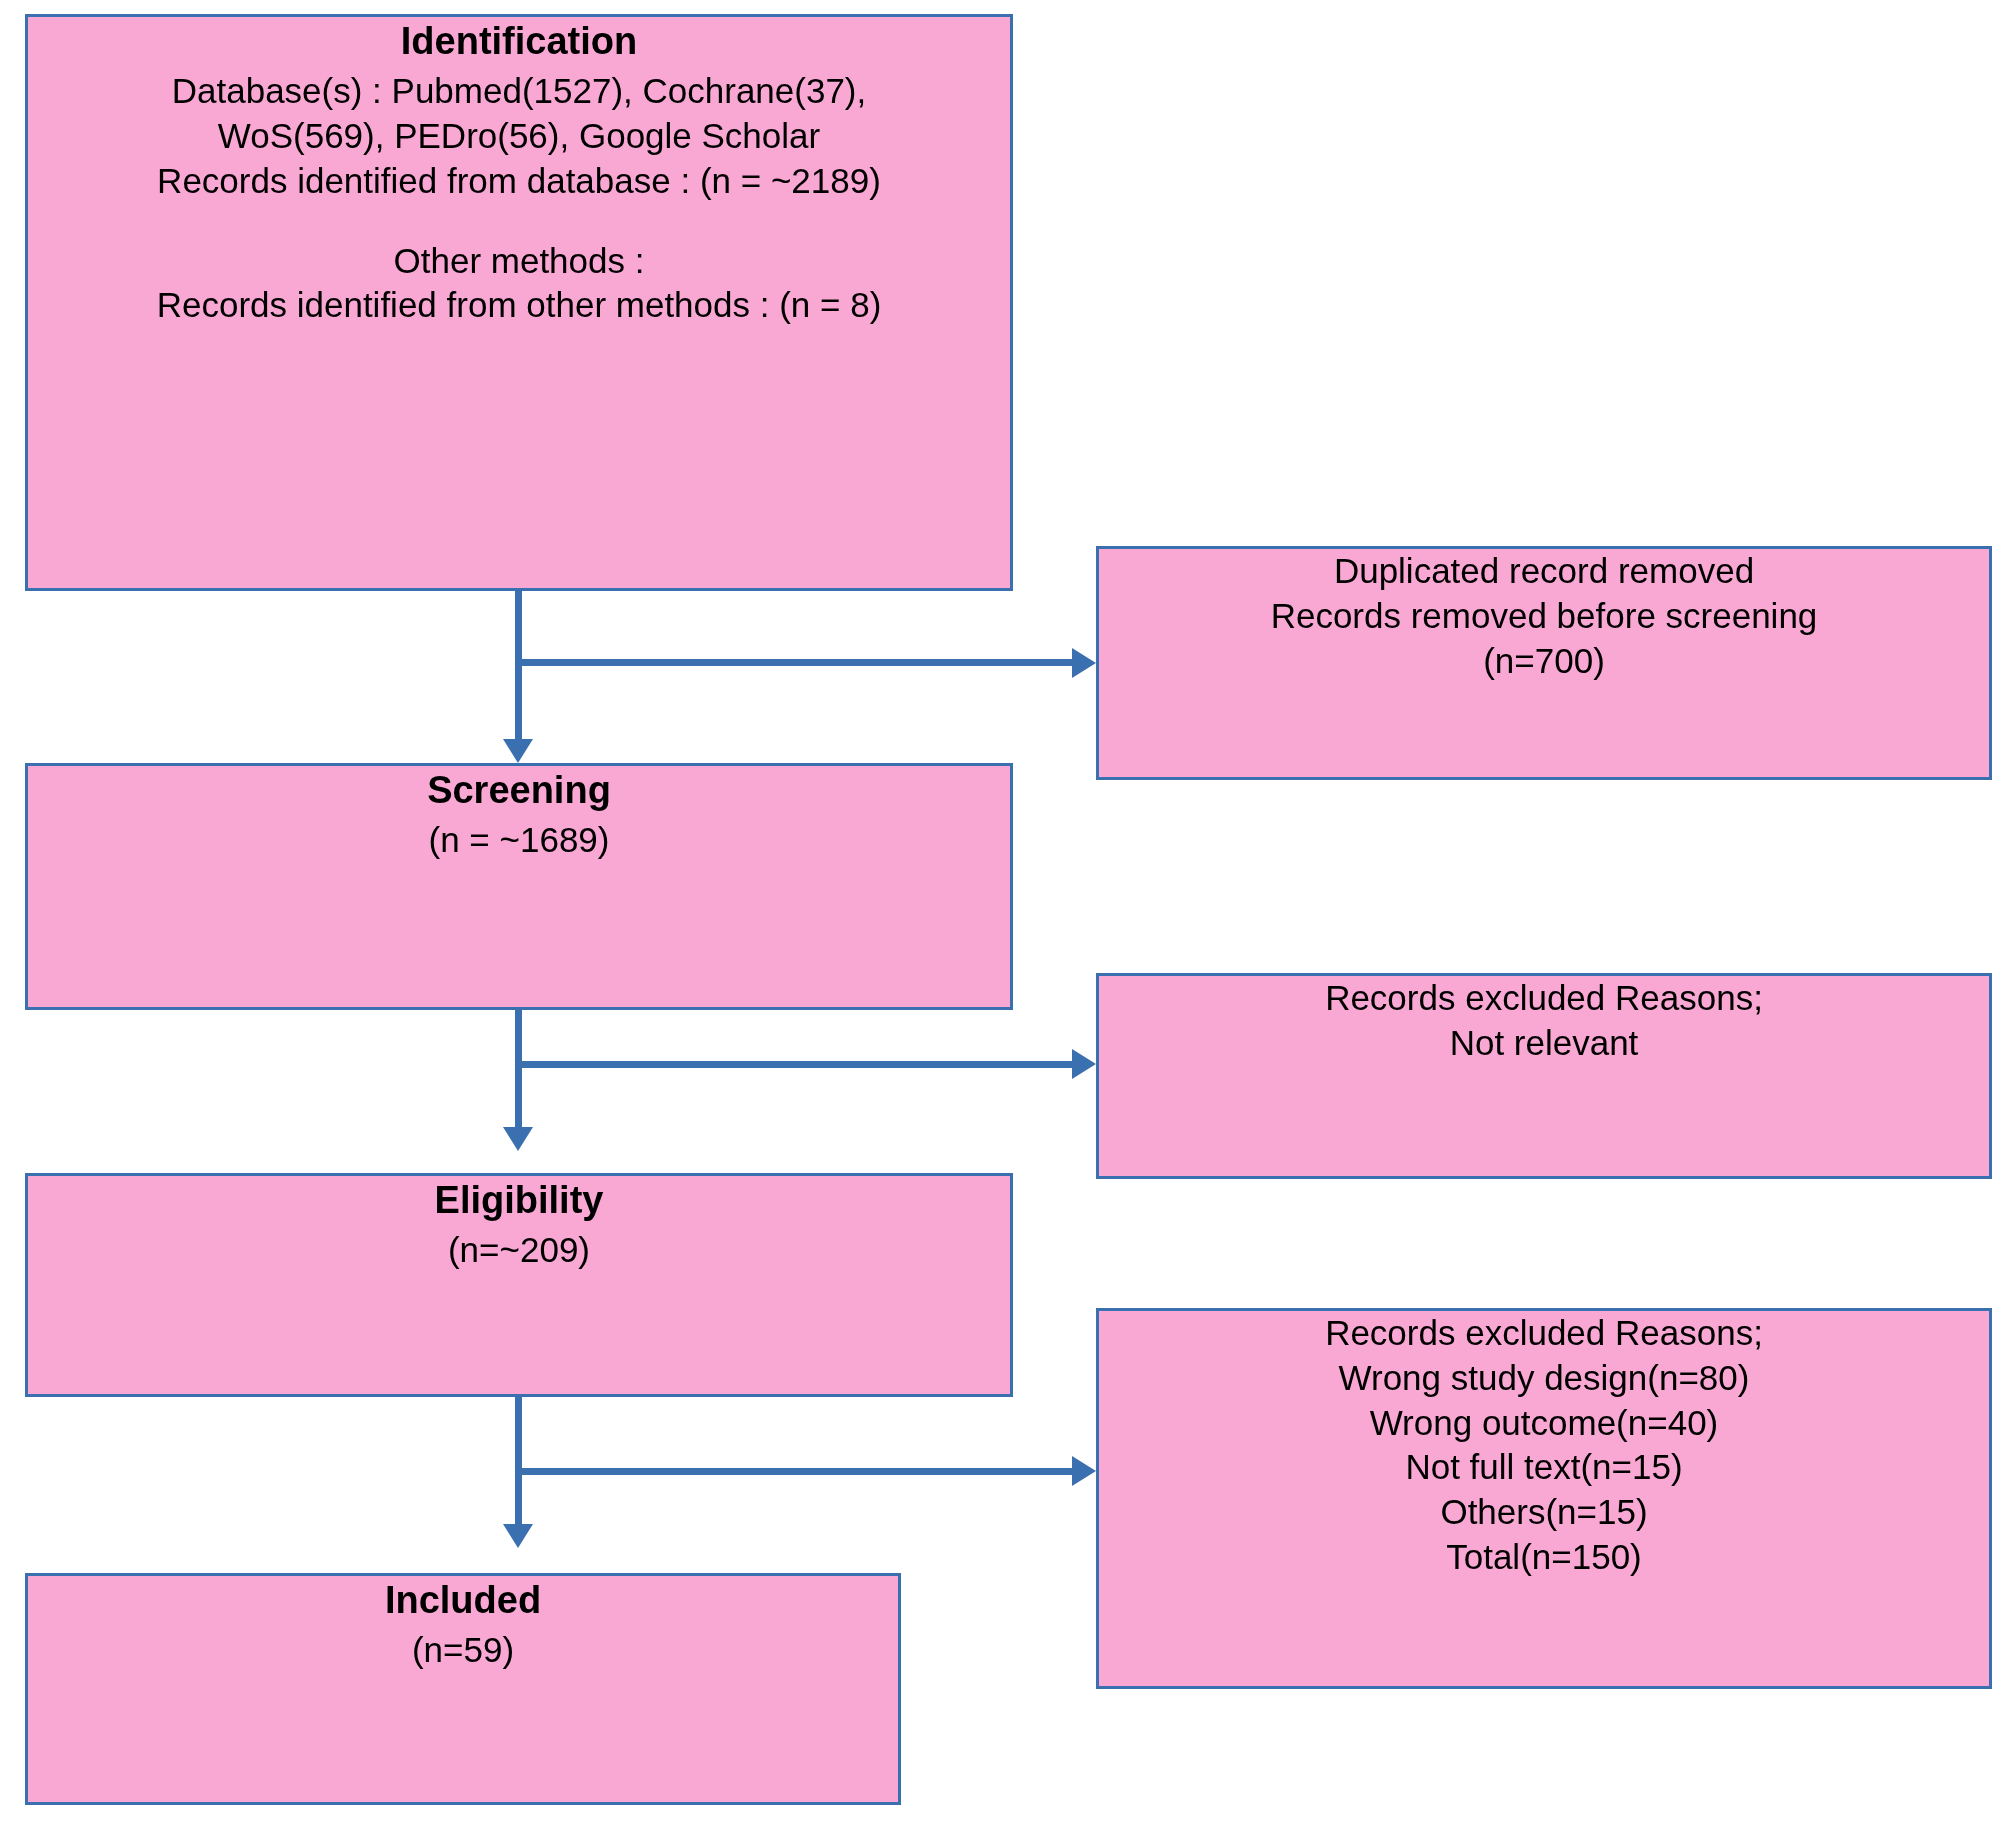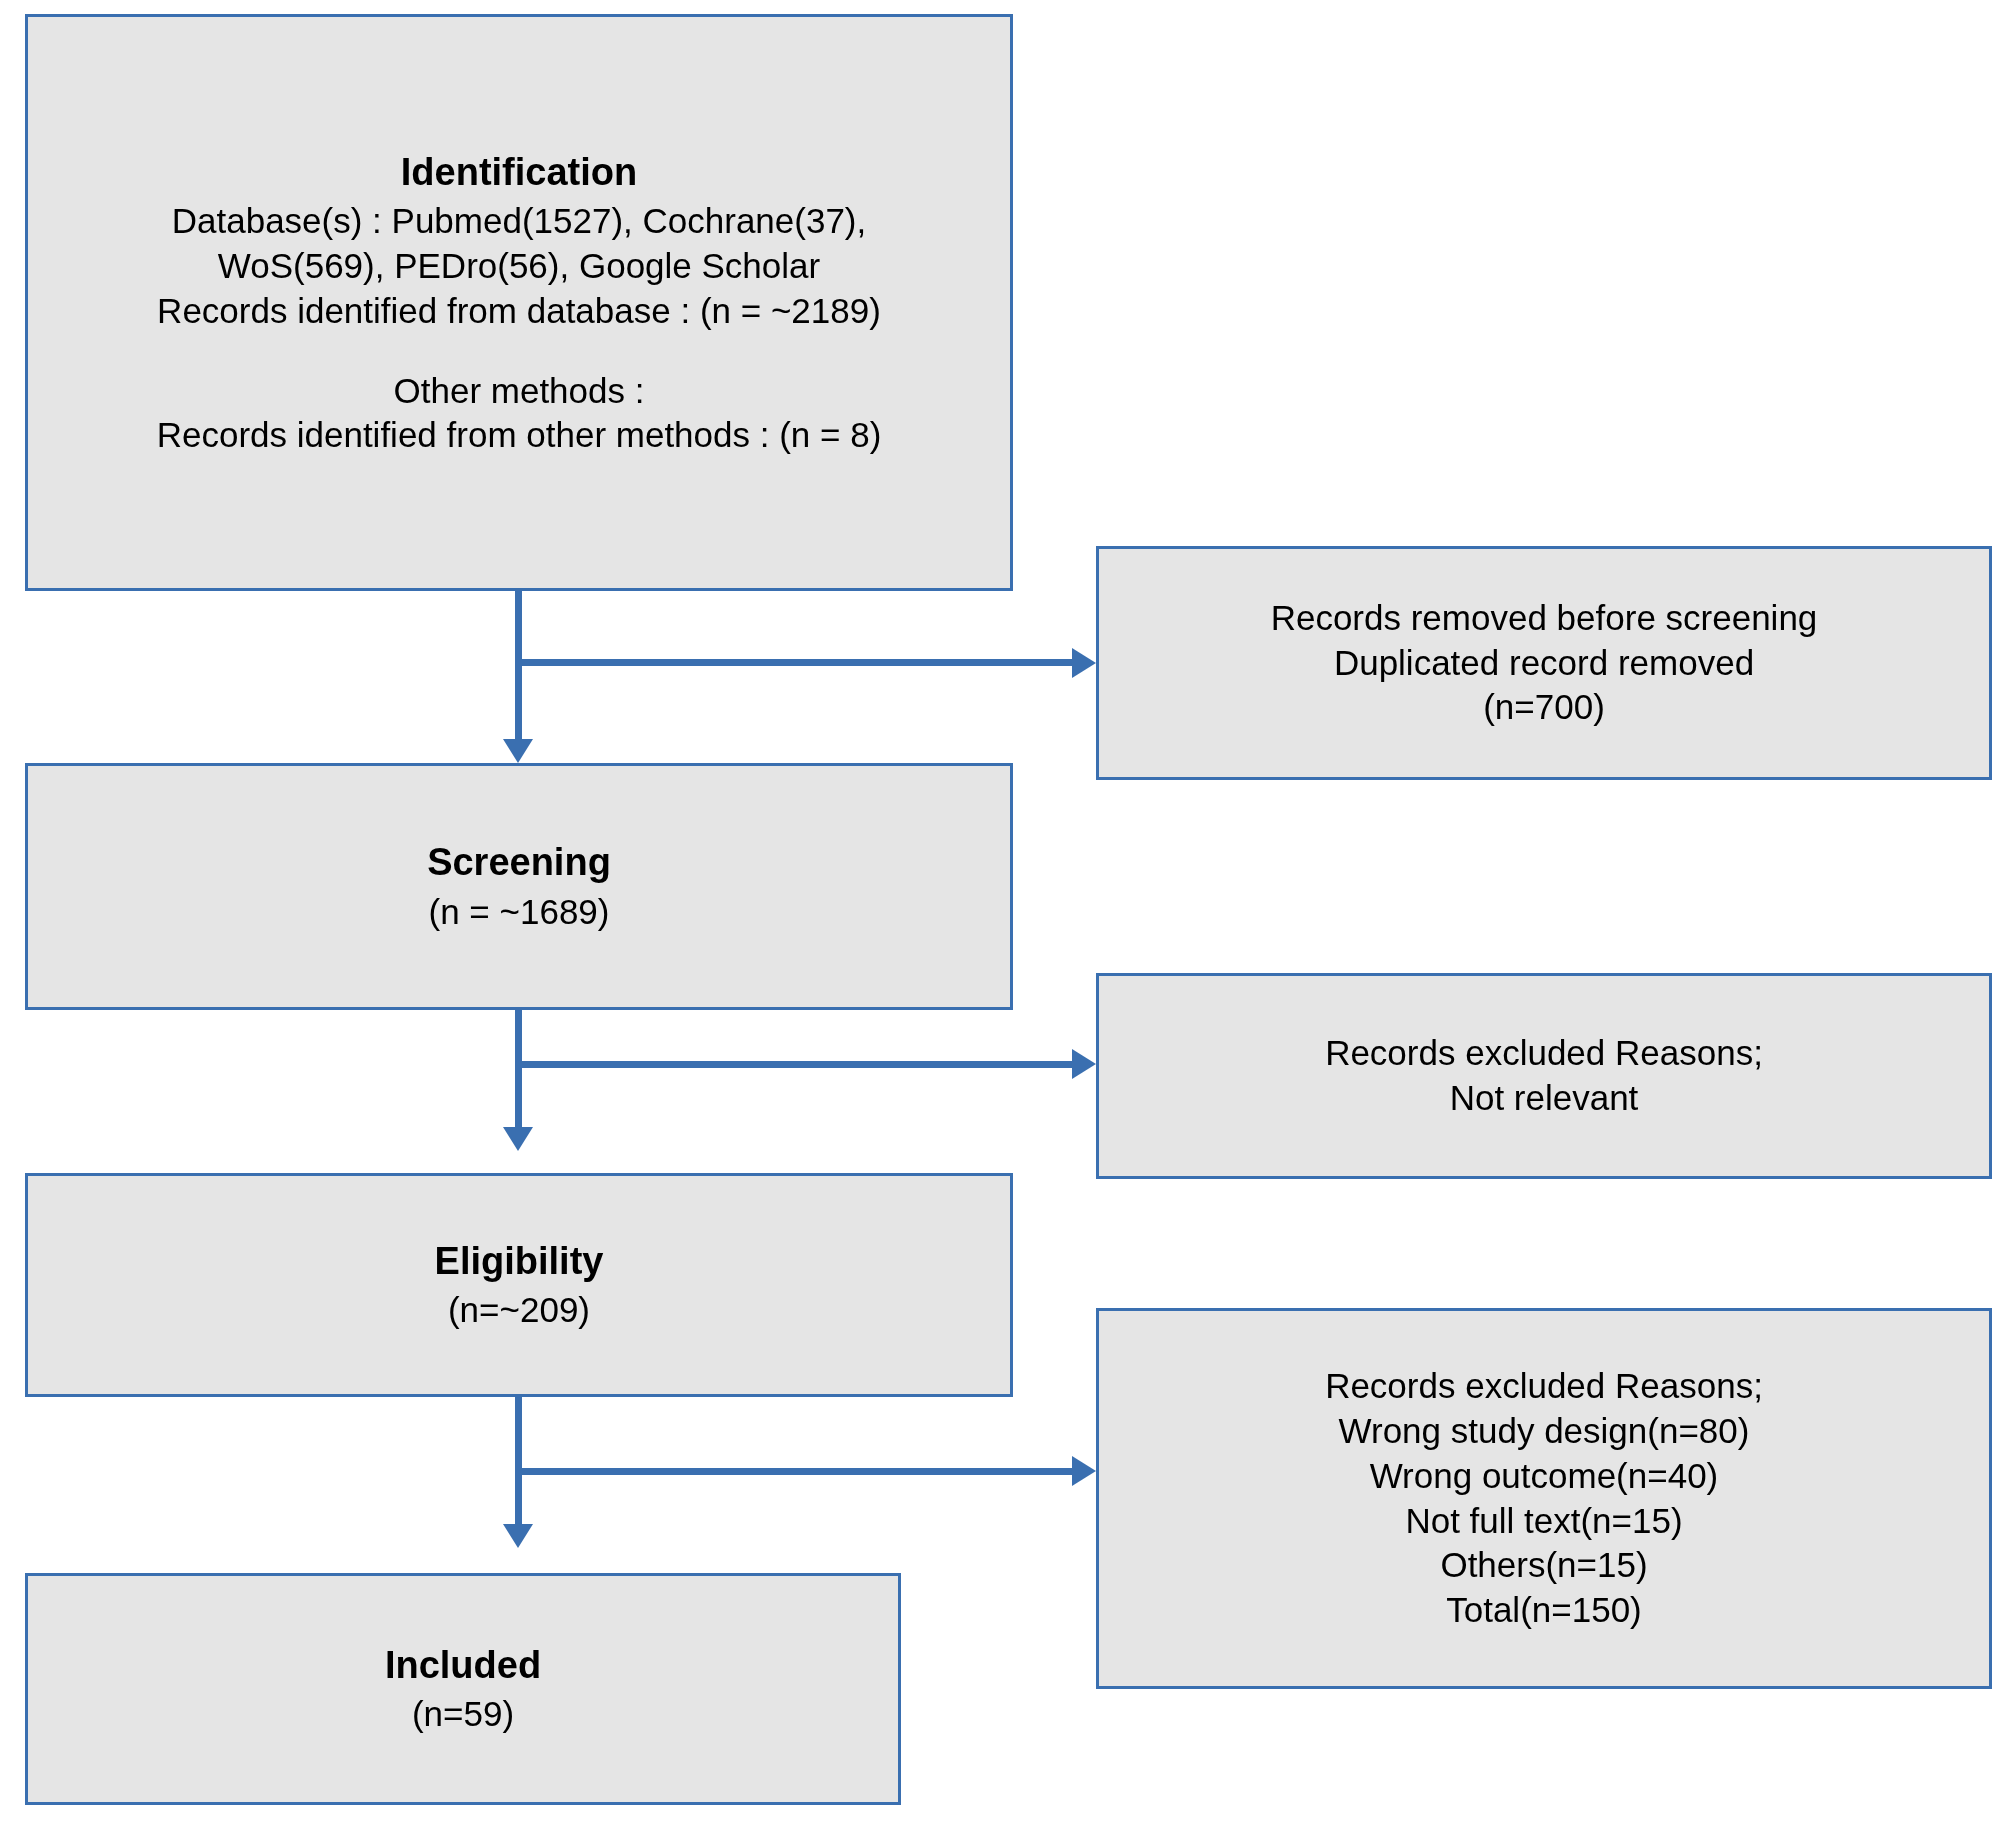--- a/index.html
+++ b/index.html
@@ -15,25 +15,24 @@
     position: relative;
     width: 2015px;
     height: 1836px;
     background: #ffffff;
     overflow: hidden;
   }
   .box {
     position: absolute;
     box-sizing: border-box;
     border: 3.6px solid #3a6fb0;
-    background: #e5e5e5;
+    background: #f9a8d4;
     display: flex;
     flex-direction: column;
     align-items: center;
-    justify-content: center;
     text-align: center;
     line-height: 1.28;
   }
   .box .ttl {
     font-weight: bold;
     font-size: 38px;
     margin-bottom: 3.1px;
   }
   .box .ln {
     font-size: 35px;
@@ -129,22 +128,22 @@
     <div class="ln">Records identified from other methods : (n = 8)</div>
   </div>
 
   <div class="vline" style="left:515px; top:591px; height:149px;"></div>
   <div class="arrow-down" style="left:503px; top:739px;"></div>
 
   <div class="hline" style="left:515px; top:659px; width:559px;"></div>
   <div class="arrow-right" style="left:1072px; top:648px;"></div>
 
   <div class="box" id="box-removed">
+    <div class="ln">Duplicated record removed</div>
     <div class="ln">Records removed before screening</div>
-    <div class="ln">Duplicated record removed</div>
     <div class="ln">(n=700)</div>
   </div>
 
   <div class="box" id="box-screening">
     <div class="ttl">Screening</div>
     <div class="ln">(n = ~1689)</div>
   </div>
 
   <div class="vline" style="left:515px; top:1010px; height:118px;"></div>
   <div class="arrow-down" style="left:503px; top:1127px;"></div>

